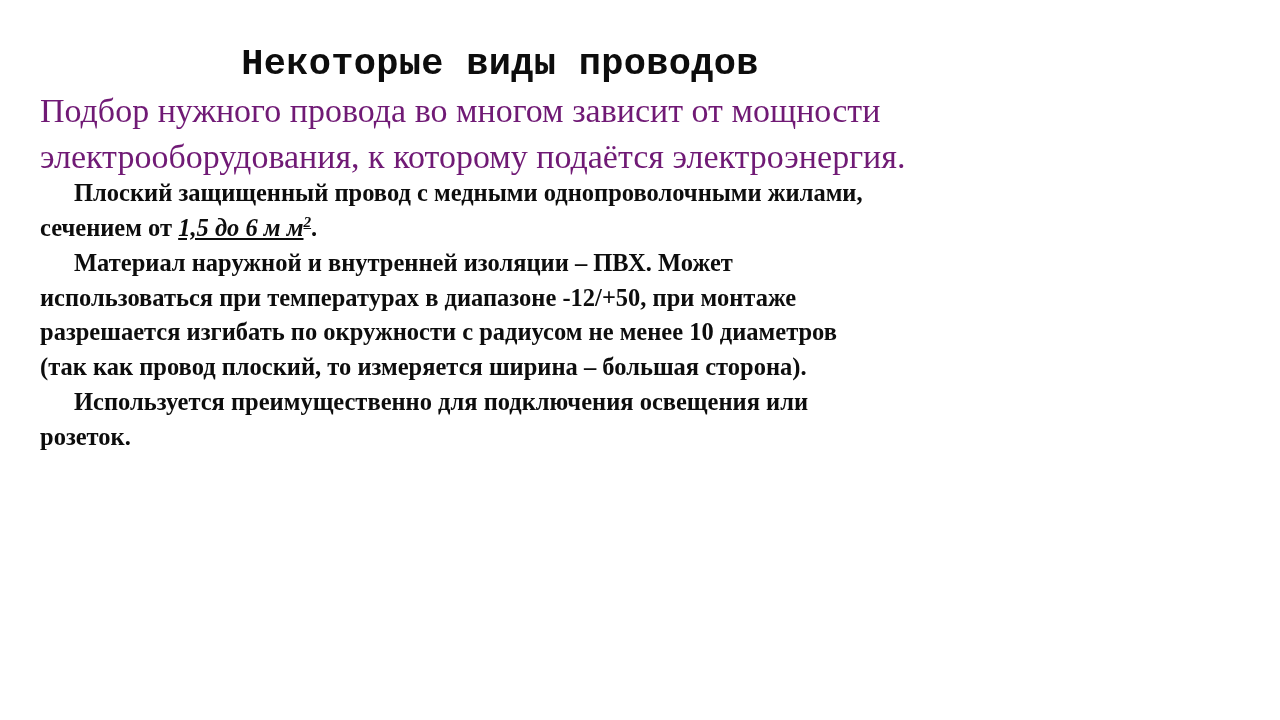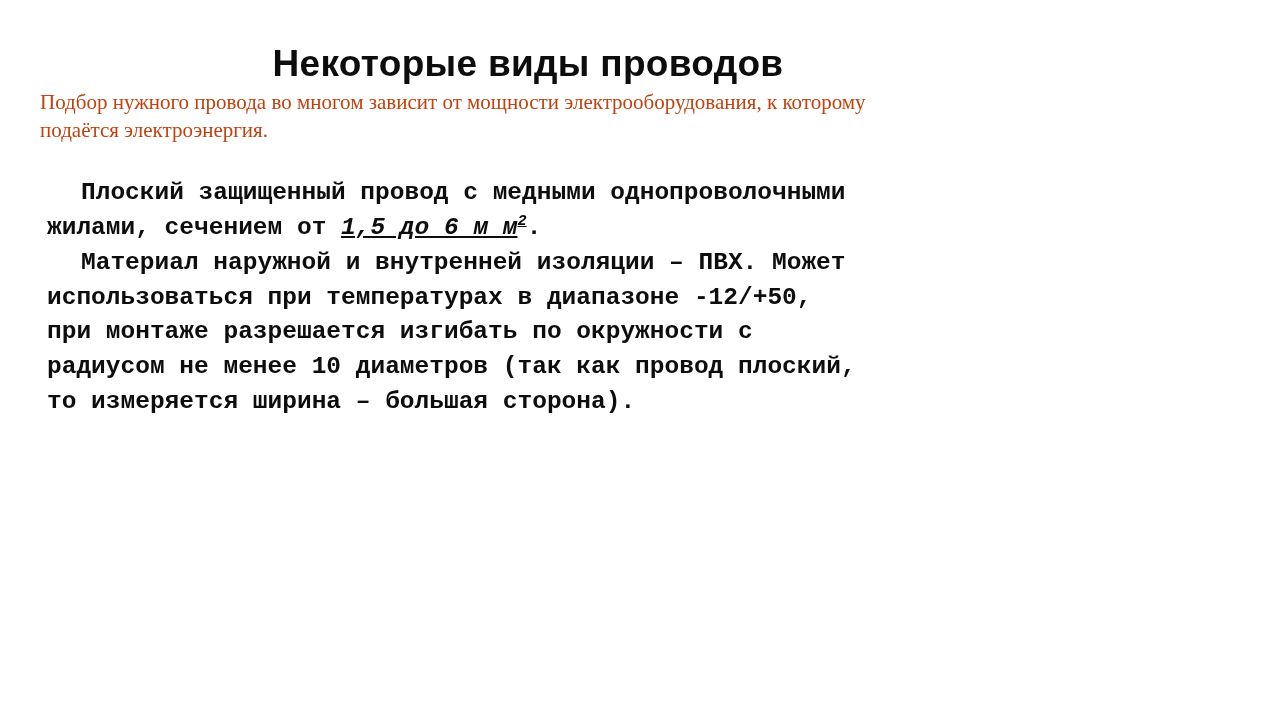--- a/index.html
+++ b/index.html
@@ -21,52 +21,50 @@
     width: 1280px;
     height: 720px;
   }
 
   .slide-title {
     position: absolute;
     top: 18px;
     left: 0;
     width: 1000px;
     text-align: center;
-    font-family: Liberation Sans, sans-serif;
+    font-family: Liberation Mono, monospace;
     font-weight: bold;
     font-size: 37px;
     letter-spacing: 0.3px;
     color: #0d0d0d;
-    margin-left: 28px;
   }
 
   .intro {
     position: absolute;
     top: 88px;
     left: 40px;
     width: 870px;
-    font-size: 21px;
+    font-size: 34px;
     line-height: 1.34;
-    color: #c2410c;
+    color: #701a75;
   }
 
   .body-text {
     position: absolute;
     top: 176px;
     left: 40px;
     width: 830px;
     font-weight: bold;
     font-size: 24.5px;
     line-height: 1.42;
     color: #0d0d0d;
   }
 
   .body-text p {
-    margin: 0 0 0 7px;
-    font-family: Liberation Mono, monospace;
+    margin: 0 0 0 0;
   }
 
   .indent {
     display: inline-block;
     width: 34px;
   }
 
   .underline-italic {
     text-decoration: underline;
     font-style: italic;
@@ -95,20 +93,23 @@
 
   <div class="intro">Подбор нужного провода во многом зависит от мощности электрооборудования, к которому подаётся электроэнергия.</div>
 
   <div class="body-text">
     <p>
       <span class="indent"></span><span>Плоский защищенный провод с медными однопроволочными жилами, сечением от </span><span class="underline-italic">1,5 до 6 м м</span><span class="underline-italic sup">2</span><span>.</span>
     </p>
     <p>
       <span class="indent"></span><span>Материал наружной и внутренней изоляции – ПВХ. Может использоваться при температурах в диапазоне -12/+50, при монтаже разрешается изгибать по окружности с радиусом не менее 10 диаметров (так как провод плоский, то измеряется ширина – большая сторона).</span>
     </p>
+    <p>
+      <span class="indent"></span><span>Используется преимущественно для подключения освещения или розеток.</span>
+    </p>
   </div>
 
   <div class="photo">
     
 
     
 
     
 
     

